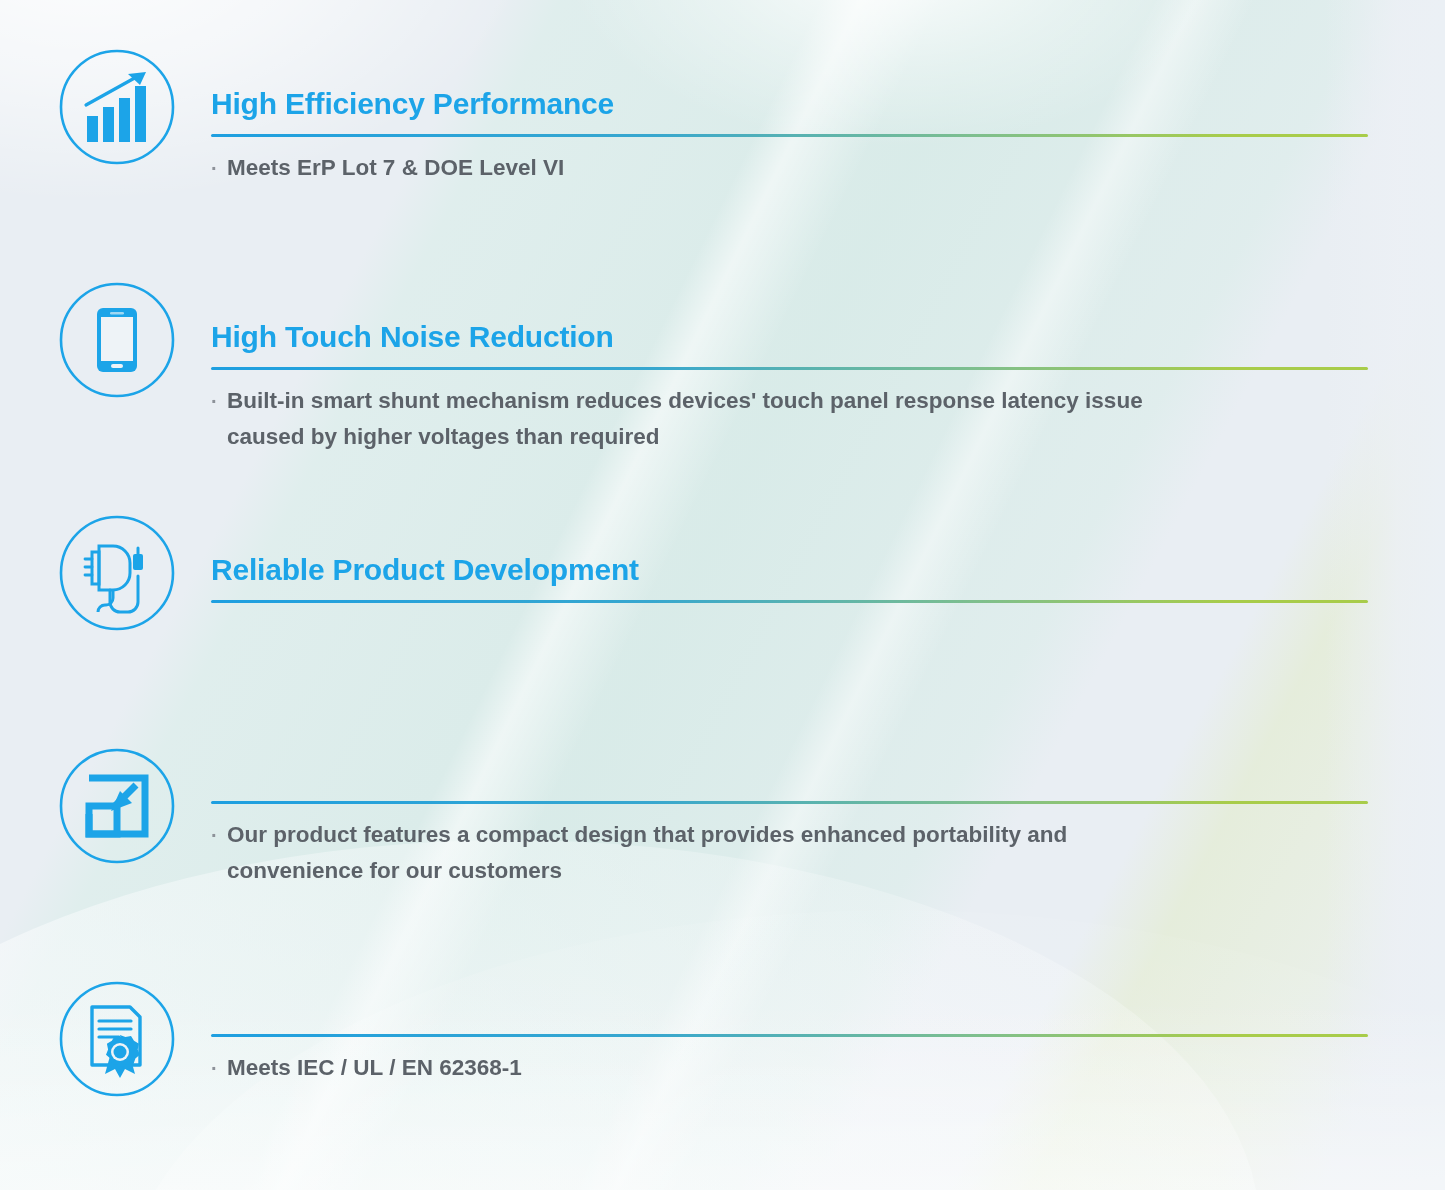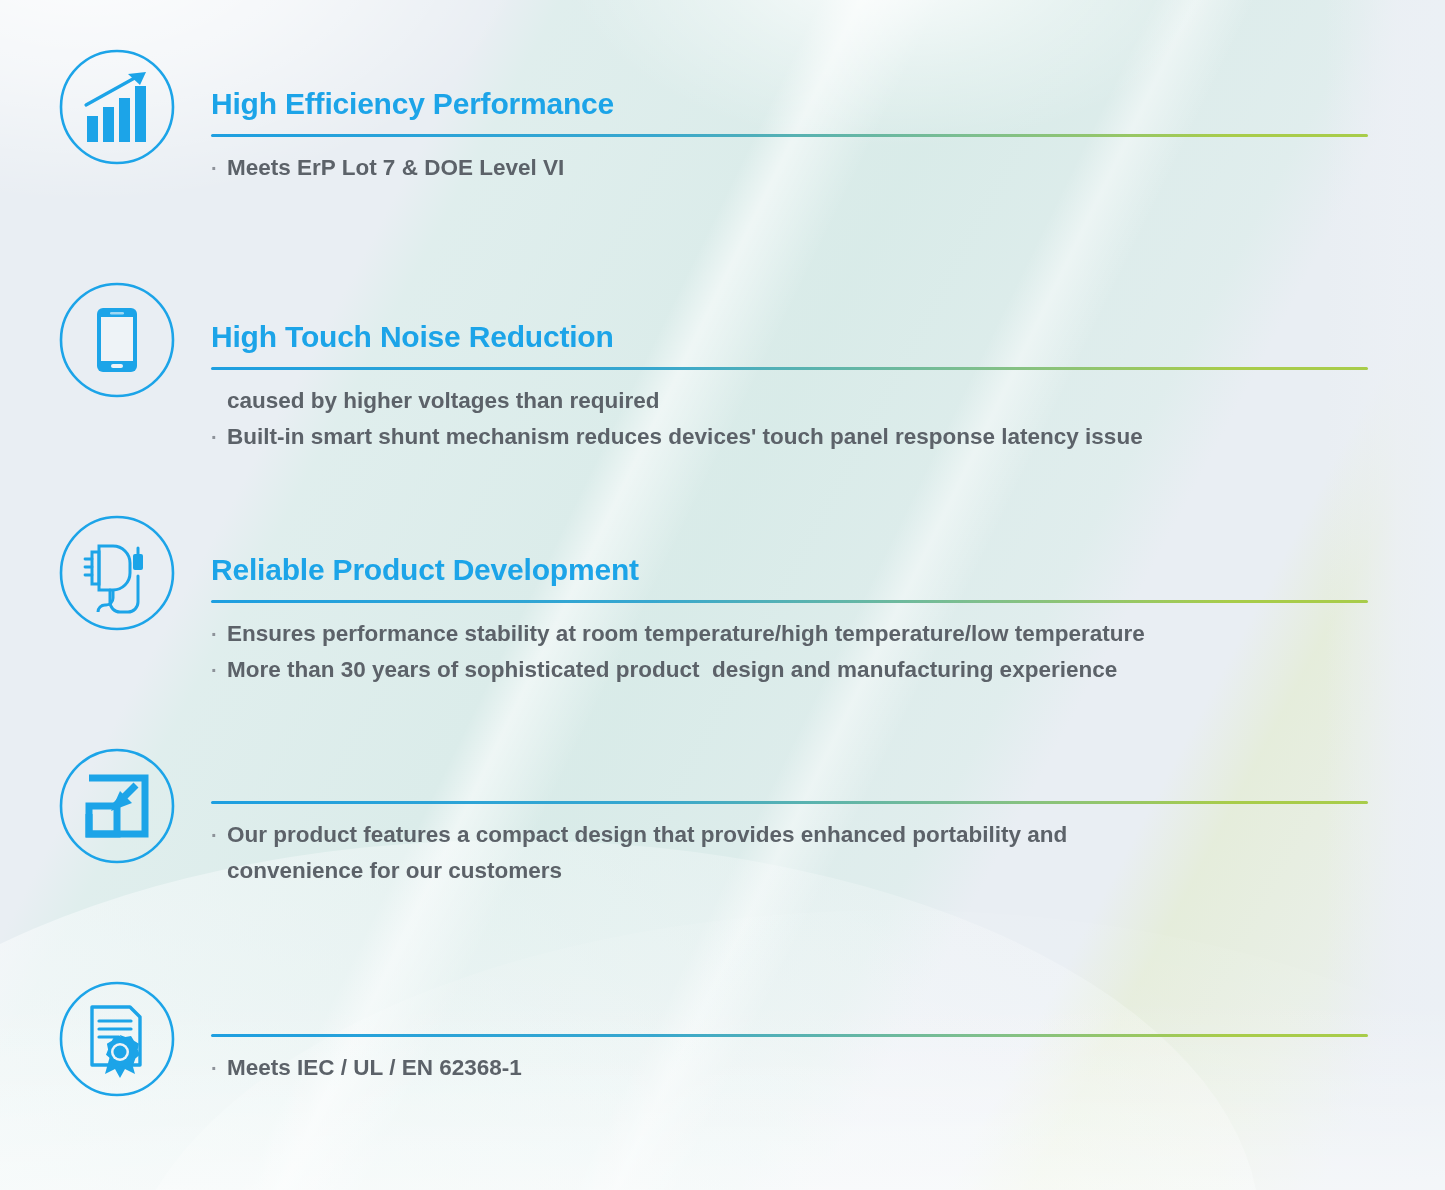--- a/index.html
+++ b/index.html
@@ -239,22 +239,22 @@
           <rect x="39" y="27" width="40" height="64" rx="6" ry="6" fill="#1ca4e8"></rect>
           <rect x="43" y="36" width="32" height="44" fill="#eef3f7"></rect>
           <rect x="52" y="31" width="14" height="2.6" rx="1.3" fill="#9fd8f3"></rect>
           <rect x="53" y="83" width="12" height="4" rx="2" fill="#eef3f7"></rect>
         </svg>
       </div>
       <div class="feature-body">
         <div class="feature-title">High Touch Noise Reduction</div>
         <div class="feature-rule"></div>
         <div class="feature-lines">
+          <span class="feature-line"><span class="bullet">·</span><span>Built-in smart shunt mechanism reduces devices' touch panel response latency issue</span></span>
           <span class="feature-line"><span class="cont"></span><span>caused by higher voltages than required</span></span>
-          <span class="feature-line"><span class="bullet">·</span><span>Built-in smart shunt mechanism reduces devices' touch panel response latency issue</span></span>
         </div>
       </div>
     </div>
 
     <div class="feature-row" id="row-2">
       <div class="icon-wrap">
         <svg width="118" height="118" viewBox="0 0 118 118" aria-hidden="true">
           <circle cx="59" cy="59" r="56" fill="none" stroke="#1ca4e8" stroke-width="2.6"></circle>
           <path d="M41 32 h14 a17 17 0 0 1 17 17 v10 a17 17 0 0 1 -17 17 h-14 z" fill="none" stroke="#1ca4e8" stroke-width="3"></path>
           <rect x="34" y="38" width="7" height="32" fill="none" stroke="#1ca4e8" stroke-width="3"></rect>
@@ -262,24 +262,20 @@
           <path d="M55 76 v8 a7 7 0 0 1 -7 7 h-1 a7 7 0 0 0 -7 7 v0" fill="none" stroke="#1ca4e8" stroke-width="3"></path>
           <path d="M48 76 v10 a8 8 0 0 1 -8 8 h-0 a8 8 0 0 0 -8 8" fill="none" stroke="#1ca4e8" stroke-width="0"></path>
           <path d="M52 76 v12 a10 10 0 0 0 10 10 h8 a10 10 0 0 0 10 -10 v-26" fill="none" stroke="#1ca4e8" stroke-width="3" stroke-linecap="round"></path>
           <rect x="75" y="40" width="10" height="16" rx="2" fill="#1ca4e8"></rect>
           <path d="M80 34 v6" stroke="#1ca4e8" stroke-width="3" stroke-linecap="round"></path>
         </svg>
       </div>
       <div class="feature-body">
         <div class="feature-title">Reliable Product Development</div>
         <div class="feature-rule"></div>
-        <div class="feature-lines">
-          <span class="feature-line"><span class="bullet">·</span><span>Ensures performance stability at room temperature/high temperature/low temperature</span></span>
-          <span class="feature-line"><span class="bullet">·</span><span>More than 30 years of sophisticated product  design and manufacturing experience</span></span>
-        </div>
       </div>
     </div>
 
     <div class="feature-row" id="row-3">
       <div class="icon-wrap">
         <svg width="118" height="118" viewBox="0 0 118 118" aria-hidden="true">
           <circle cx="59" cy="59" r="56" fill="none" stroke="#1ca4e8" stroke-width="2.6"></circle>
           <path d="M31 31 h56 v56 h-56 v-20" fill="none" stroke="#1ca4e8" stroke-width="7" stroke-linejoin="miter"></path>
           <rect x="31" y="59" width="28" height="28" fill="none" stroke="#1ca4e8" stroke-width="7"></rect>
           <path d="M78 38 L57 59" stroke="#1ca4e8" stroke-width="7" stroke-linecap="butt" fill="none"></path>

